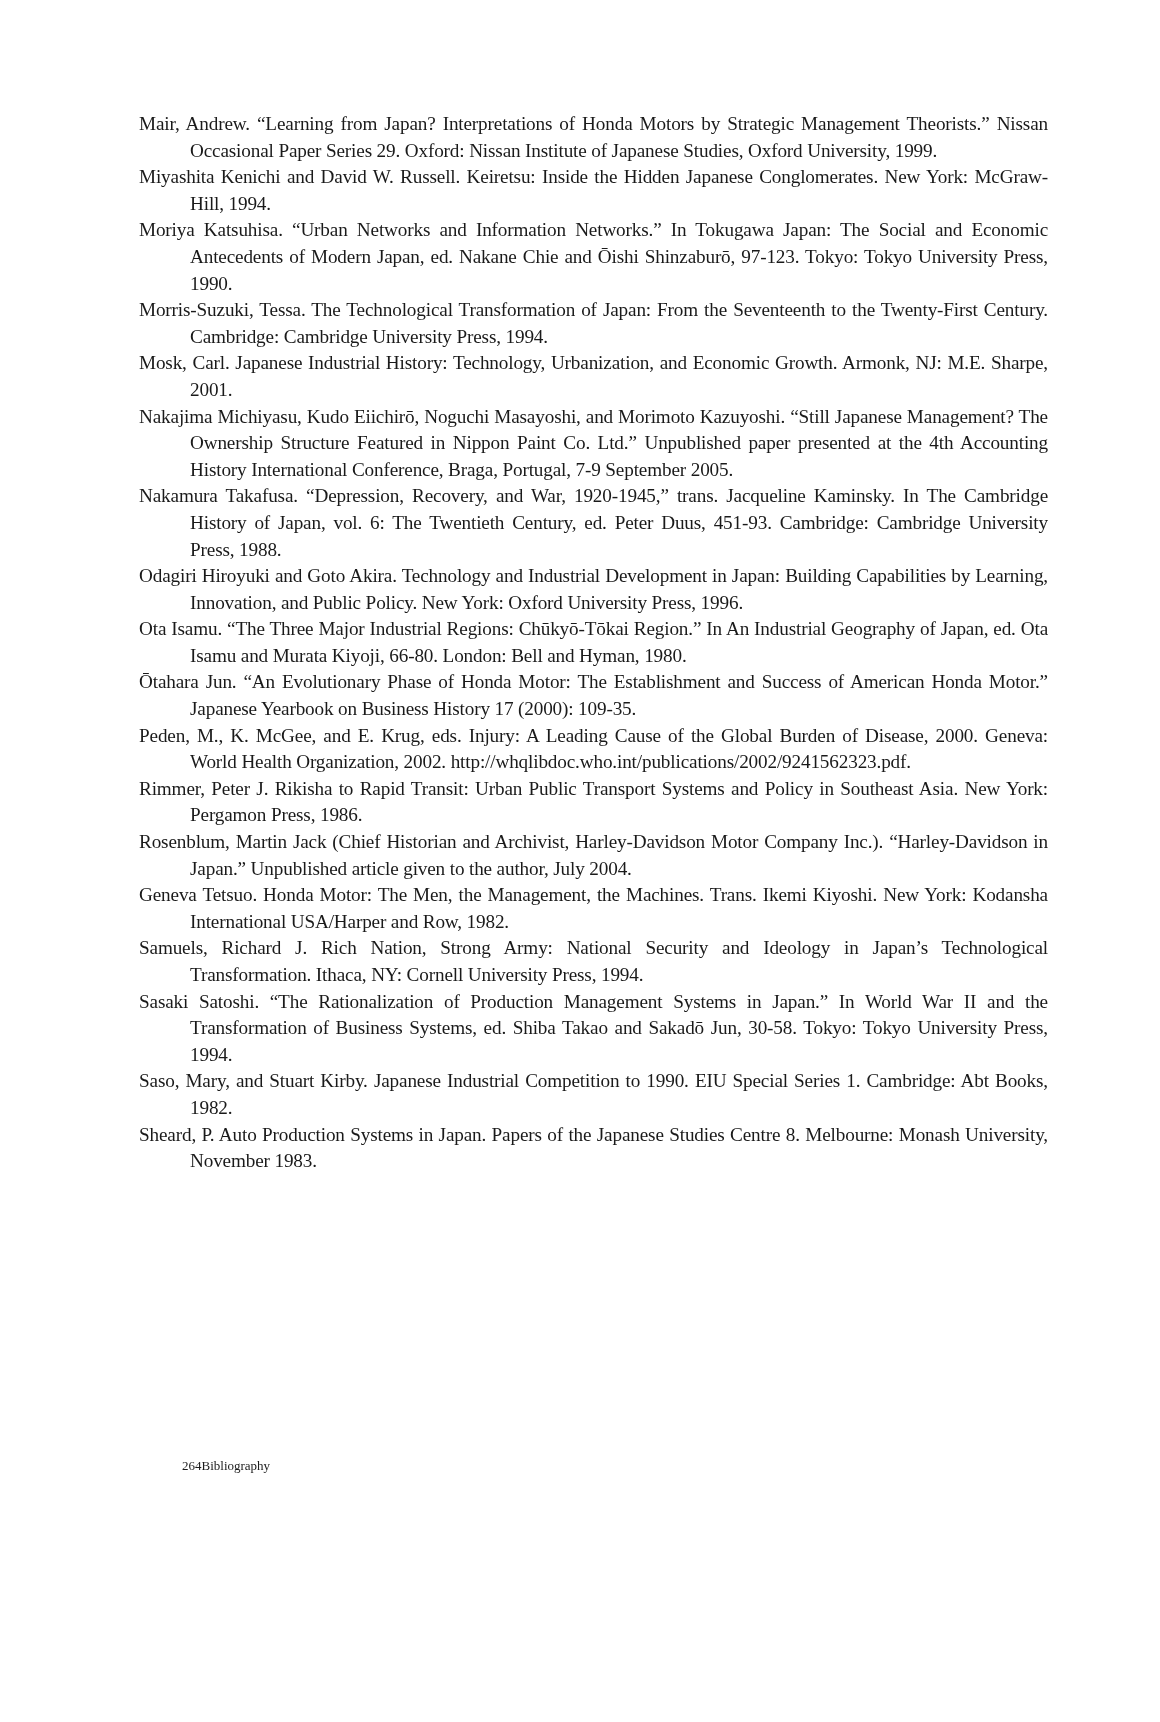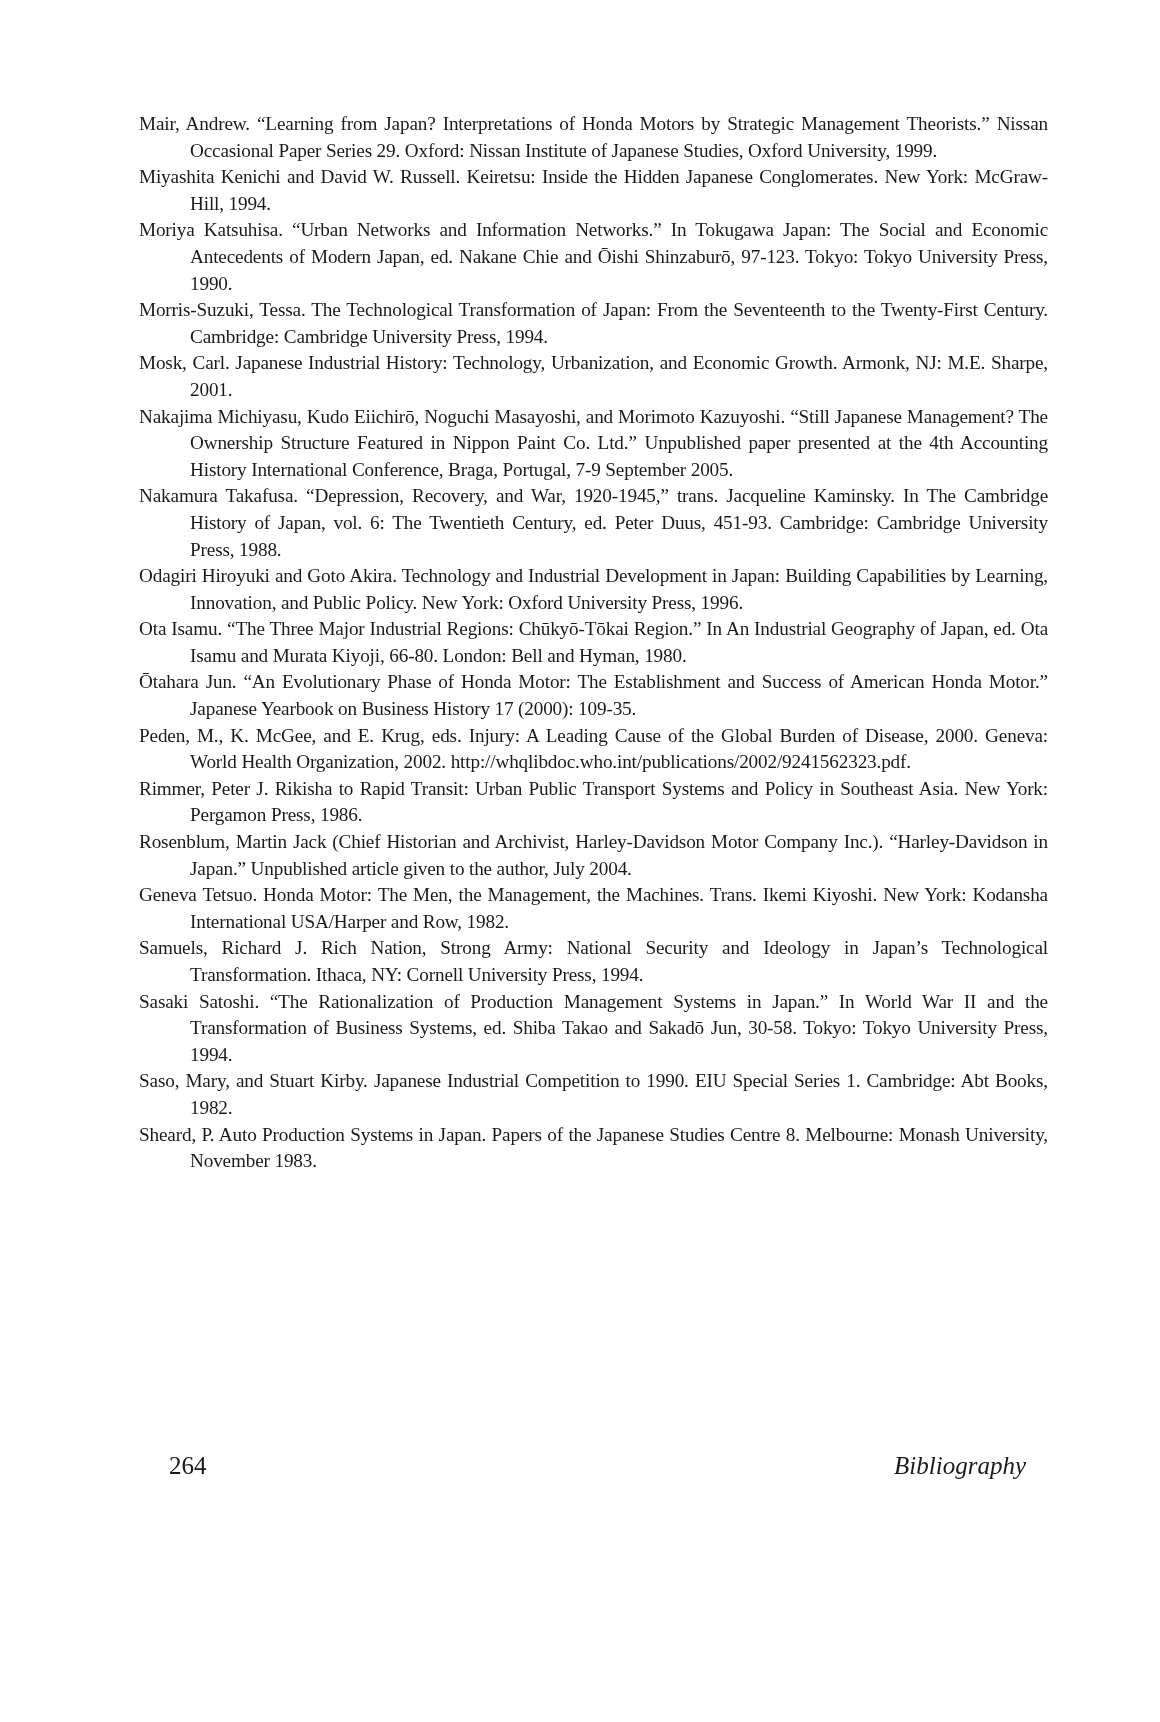--- a/index.html
+++ b/index.html
@@ -15,26 +15,26 @@
   }
   .entry {
     font-size: 19.2px; line-height: 26.6px;
     padding-left: 51px; text-indent: -51px;
     text-align: justify; letter-spacing: -0.15px;
     margin: 0;
   }
   .entry span { }
   .entry .it { }
   .footer {
-    position: absolute; left: 169px; top: 1453px; width: 857px;
-    display: flex; justify-content: space-between;
-    font-size: 25px; line-height: 26px;
+    position: absolute; left: 182px; top: 1453px; width: 857px;
+    display: flex; justify-content: flex-start;
+    font-size: 13px; line-height: 26px;
   }
   .page-number { }
-  .running-title { font-style: italic; }
+  .running-title { }
 </style>
 </head>
 <body>
 
 <div class="page">
   <ul class="biblio" id="biblio">
       <li class="entry"><span>Mair, Andrew. “Learning from Japan? Interpretations of Honda Motors by Strategic Management Theorists.” Nissan Occasional Paper Series 29. Oxford: Nissan Institute of Japanese Studies, Oxford University, 1999.</span></li>
       <li class="entry"><span>Miyashita Kenichi and David W. Russell. </span><span class="it">Keiretsu: Inside the Hidden Japanese Conglomerates</span><span>. New York: McGraw-Hill, 1994.</span></li>
       <li class="entry"><span>Moriya Katsuhisa. “Urban Networks and Information Networks.” In </span><span class="it">Tokugawa Japan: The Social and Economic Antecedents of Modern Japan</span><span>, ed. Nakane Chie and Ōishi Shinzaburō, 97-123. Tokyo: Tokyo University Press, 1990.</span></li>
       <li class="entry"><span>Morris-Suzuki, Tessa. </span><span class="it">The Technological Transformation of Japan: From the Seventeenth to the Twenty-First Century.</span><span> Cambridge: Cambridge University Press, 1994.</span></li>

